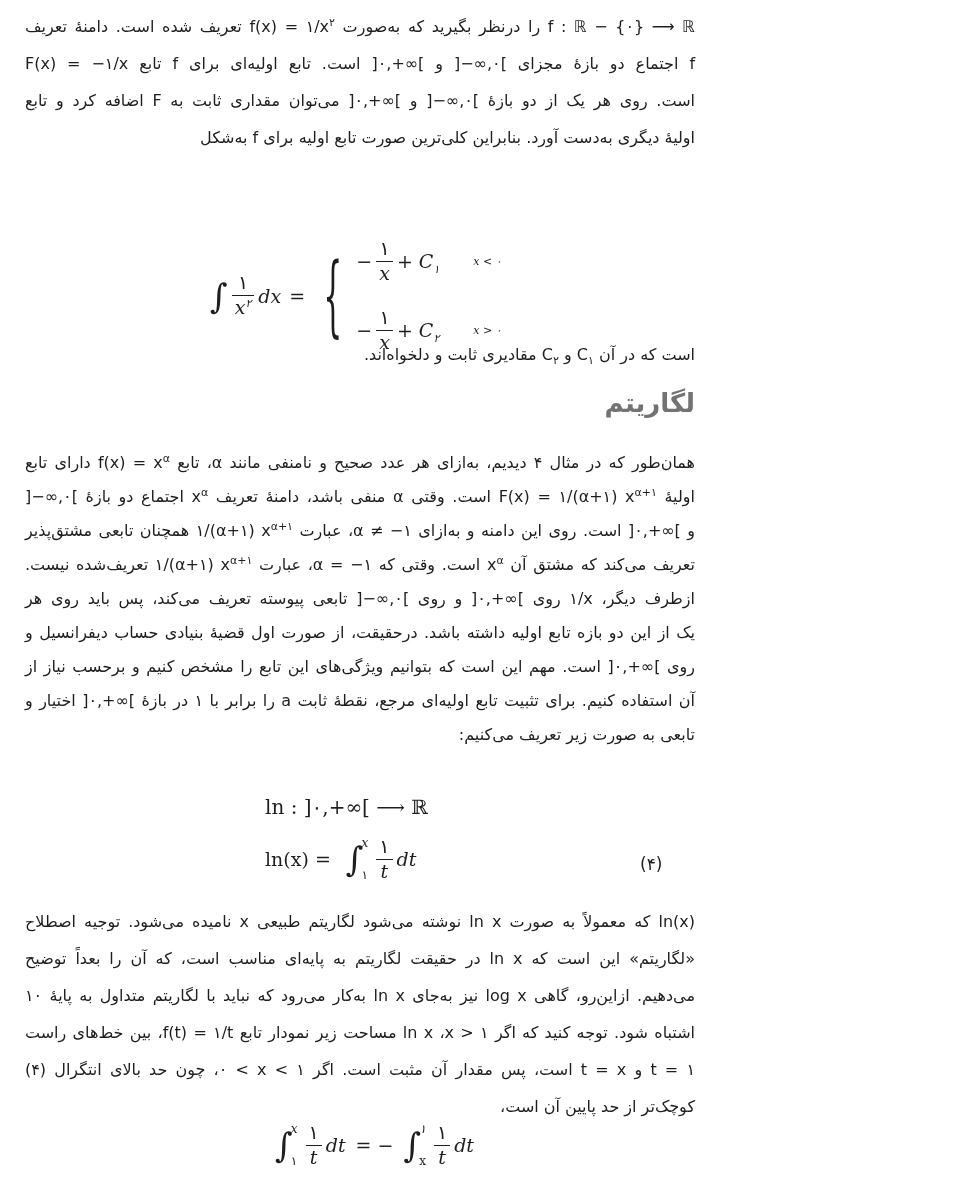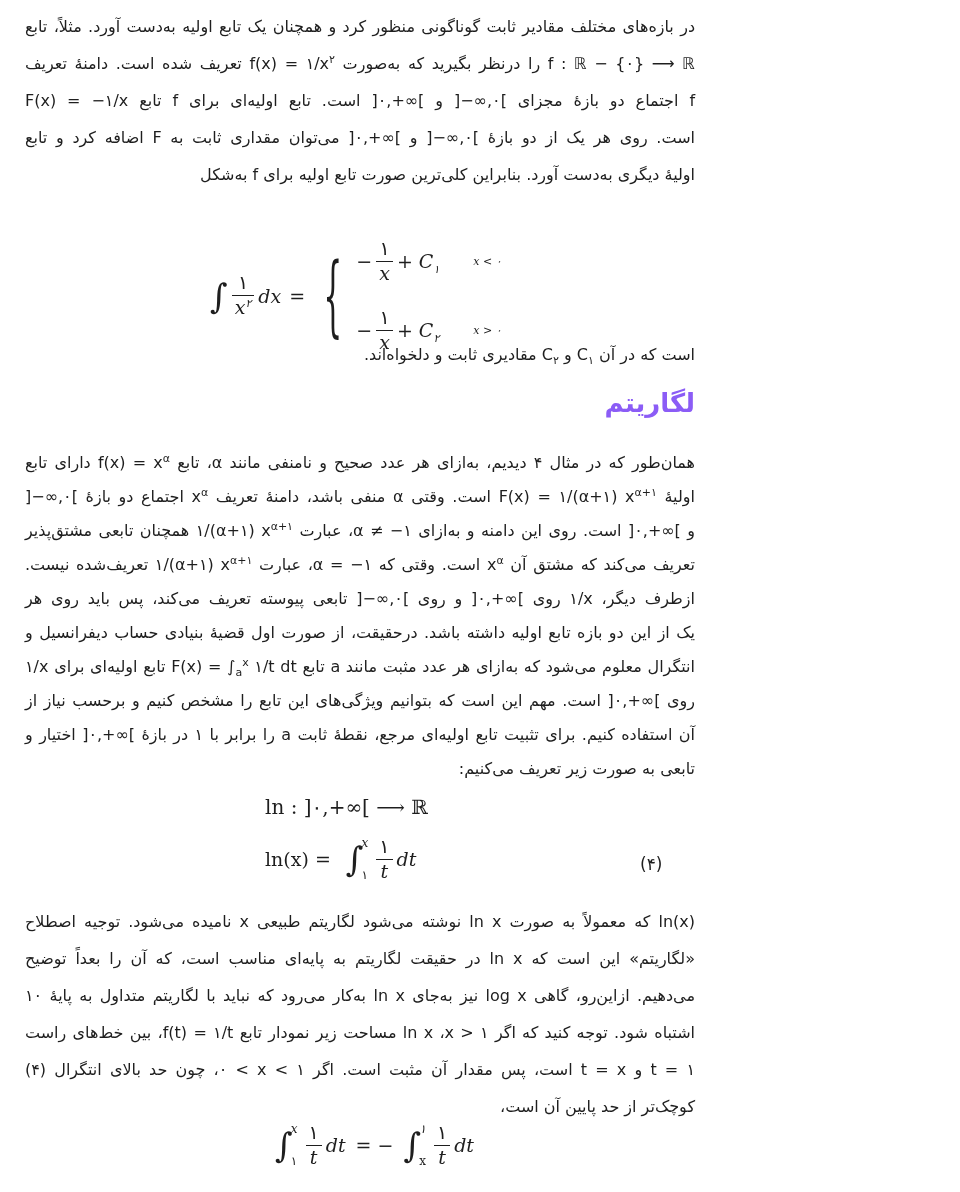--- a/index.html
+++ b/index.html
@@ -43,21 +43,20 @@
   .eqtag{position:absolute;left:615px;top:50%;transform:translateY(-50%);
          font-size:17px;direction:rtl;font-family:"DejaVu Sans",sans-serif;}
   .eqrow{position:absolute;left:0;width:670px;height:56px;}
 </style>
 </head>
 <body>
 
 <div class="col">
 
   <div class="para lh37" style="top:8px;">
-    <div class="tline">در بازه‌های مختلف مقادیر ثابت گوناگونی منظور کرد و همچنان یک تابع اولیه به‌دست آورد. مثلاً، تابع</div>
     <div class="tline">⁦f : ℝ − {۰} ⟶ ℝ⁩ را درنظر بگیرید که به‌صورت ⁦f(x) = ۱/x<sup>۲</sup>⁩ تعریف شده است. دامنهٔ تعریف</div>
     <div class="tline">⁦f⁩ اجتماع دو بازهٔ مجزای ⁦]−∞,۰[⁩ و ⁦]۰,+∞[⁩ است. تابع اولیه‌ای برای ⁦f⁩ تابع ⁦F(x) = −۱/x⁩</div>
     <div class="tline">است. روی هر یک از دو بازهٔ ⁦]−∞,۰[⁩ و ⁦]۰,+∞[⁩ می‌توان مقداری ثابت به ⁦F⁩ اضافه کرد و تابع</div>
     <div class="tline lastline">اولیهٔ دیگری به‌دست آورد. بنابراین کلی‌ترین صورت تابع اولیه برای ⁦f⁩ به‌شکل</div>
   </div>
 
   <div class="disp" style="top:238px;left:185px;">
     <span class="intsign">∫</span>
     <span class="fr">
       <span class="n">۱</span>
@@ -83,30 +82,29 @@
           <span class="d">x</span>
         </span>
         <span class="var">+ C<sub>۲</sub></span>
         <span class="cond">x &gt; ۰</span>
       </span>
     </span>
   </div>
 
   <div class="tline lastline" style="position:absolute;top:338px;left:0;width:670px;">است که در آن ⁦C<sub>۱</sub>⁩ و ⁦C<sub>۲</sub>⁩ مقادیری ثابت و دلخواه‌اند.</div>
 
-  <div class="heading" style="top: 388px; color: #8b5cf6;">لگاریتم</div>
+  <div class="heading" style="top: 388px; color: #737373;">لگاریتم</div>
 
   <div class="para" style="top:446px;">
     <div class="tline">همان‌طور که در مثال ۴ دیدیم، به‌ازای هر عدد صحیح و نامنفی مانند ⁦α⁩، تابع ⁦f(x) = x<sup>α</sup>⁩ دارای تابع</div>
     <div class="tline">اولیهٔ ⁦F(x) = ۱/(α+۱) x<sup>α+۱</sup>⁩ است. وقتی ⁦α⁩ منفی باشد، دامنهٔ تعریف ⁦x<sup>α</sup>⁩ اجتماع دو بازهٔ ⁦]−∞,۰[⁩</div>
     <div class="tline">و ⁦]۰,+∞[⁩ است. روی این دامنه و به‌ازای ⁦α ≠ −۱⁩، عبارت ⁦۱/(α+۱) x<sup>α+۱</sup>⁩ همچنان تابعی مشتق‌پذیر</div>
     <div class="tline">تعریف می‌کند که مشتق آن ⁦x<sup>α</sup>⁩ است. وقتی که ⁦α = −۱⁩، عبارت ⁦۱/(α+۱) x<sup>α+۱</sup>⁩ تعریف‌شده نیست.</div>
     <div class="tline">ازطرف دیگر، ⁦۱/x⁩ روی ⁦]۰,+∞[⁩ و روی ⁦]−∞,۰[⁩ تابعی پیوسته تعریف می‌کند، پس باید روی هر</div>
     <div class="tline">یک از این دو بازه تابع اولیه داشته باشد. درحقیقت، از صورت اول قضیهٔ بنیادی حساب دیفرانسیل و</div>
-    <div class="tline">انتگرال معلوم می‌شود که به‌ازای هر عدد مثبت مانند ⁦a⁩ تابع ⁦F(x) = ∫<sub>a</sub><sup>x</sup> ۱/t dt⁩ تابع اولیه‌ای برای ⁦۱/x⁩</div>
     <div class="tline">روی ⁦]۰,+∞[⁩ است. مهم این است که بتوانیم ویژگی‌های این تابع را مشخص کنیم و برحسب نیاز از</div>
     <div class="tline">آن استفاده کنیم. برای تثبیت تابع اولیه‌ای مرجع، نقطهٔ ثابت ⁦a⁩ را برابر با ۱ در بازهٔ ⁦]۰,+∞[⁩ اختیار و</div>
     <div class="tline indent-b">تابعی به صورت زیر تعریف می‌کنیم:</div>
   </div>
 
   <div class="disp" style="top:795px;left:240px;font-size:20px;justify-content:flex-end;">
     <span>ln : ]۰,+∞[ ⟶ ℝ</span>
   </div>
 
   <div class="eqrow" style="top:836px;">

